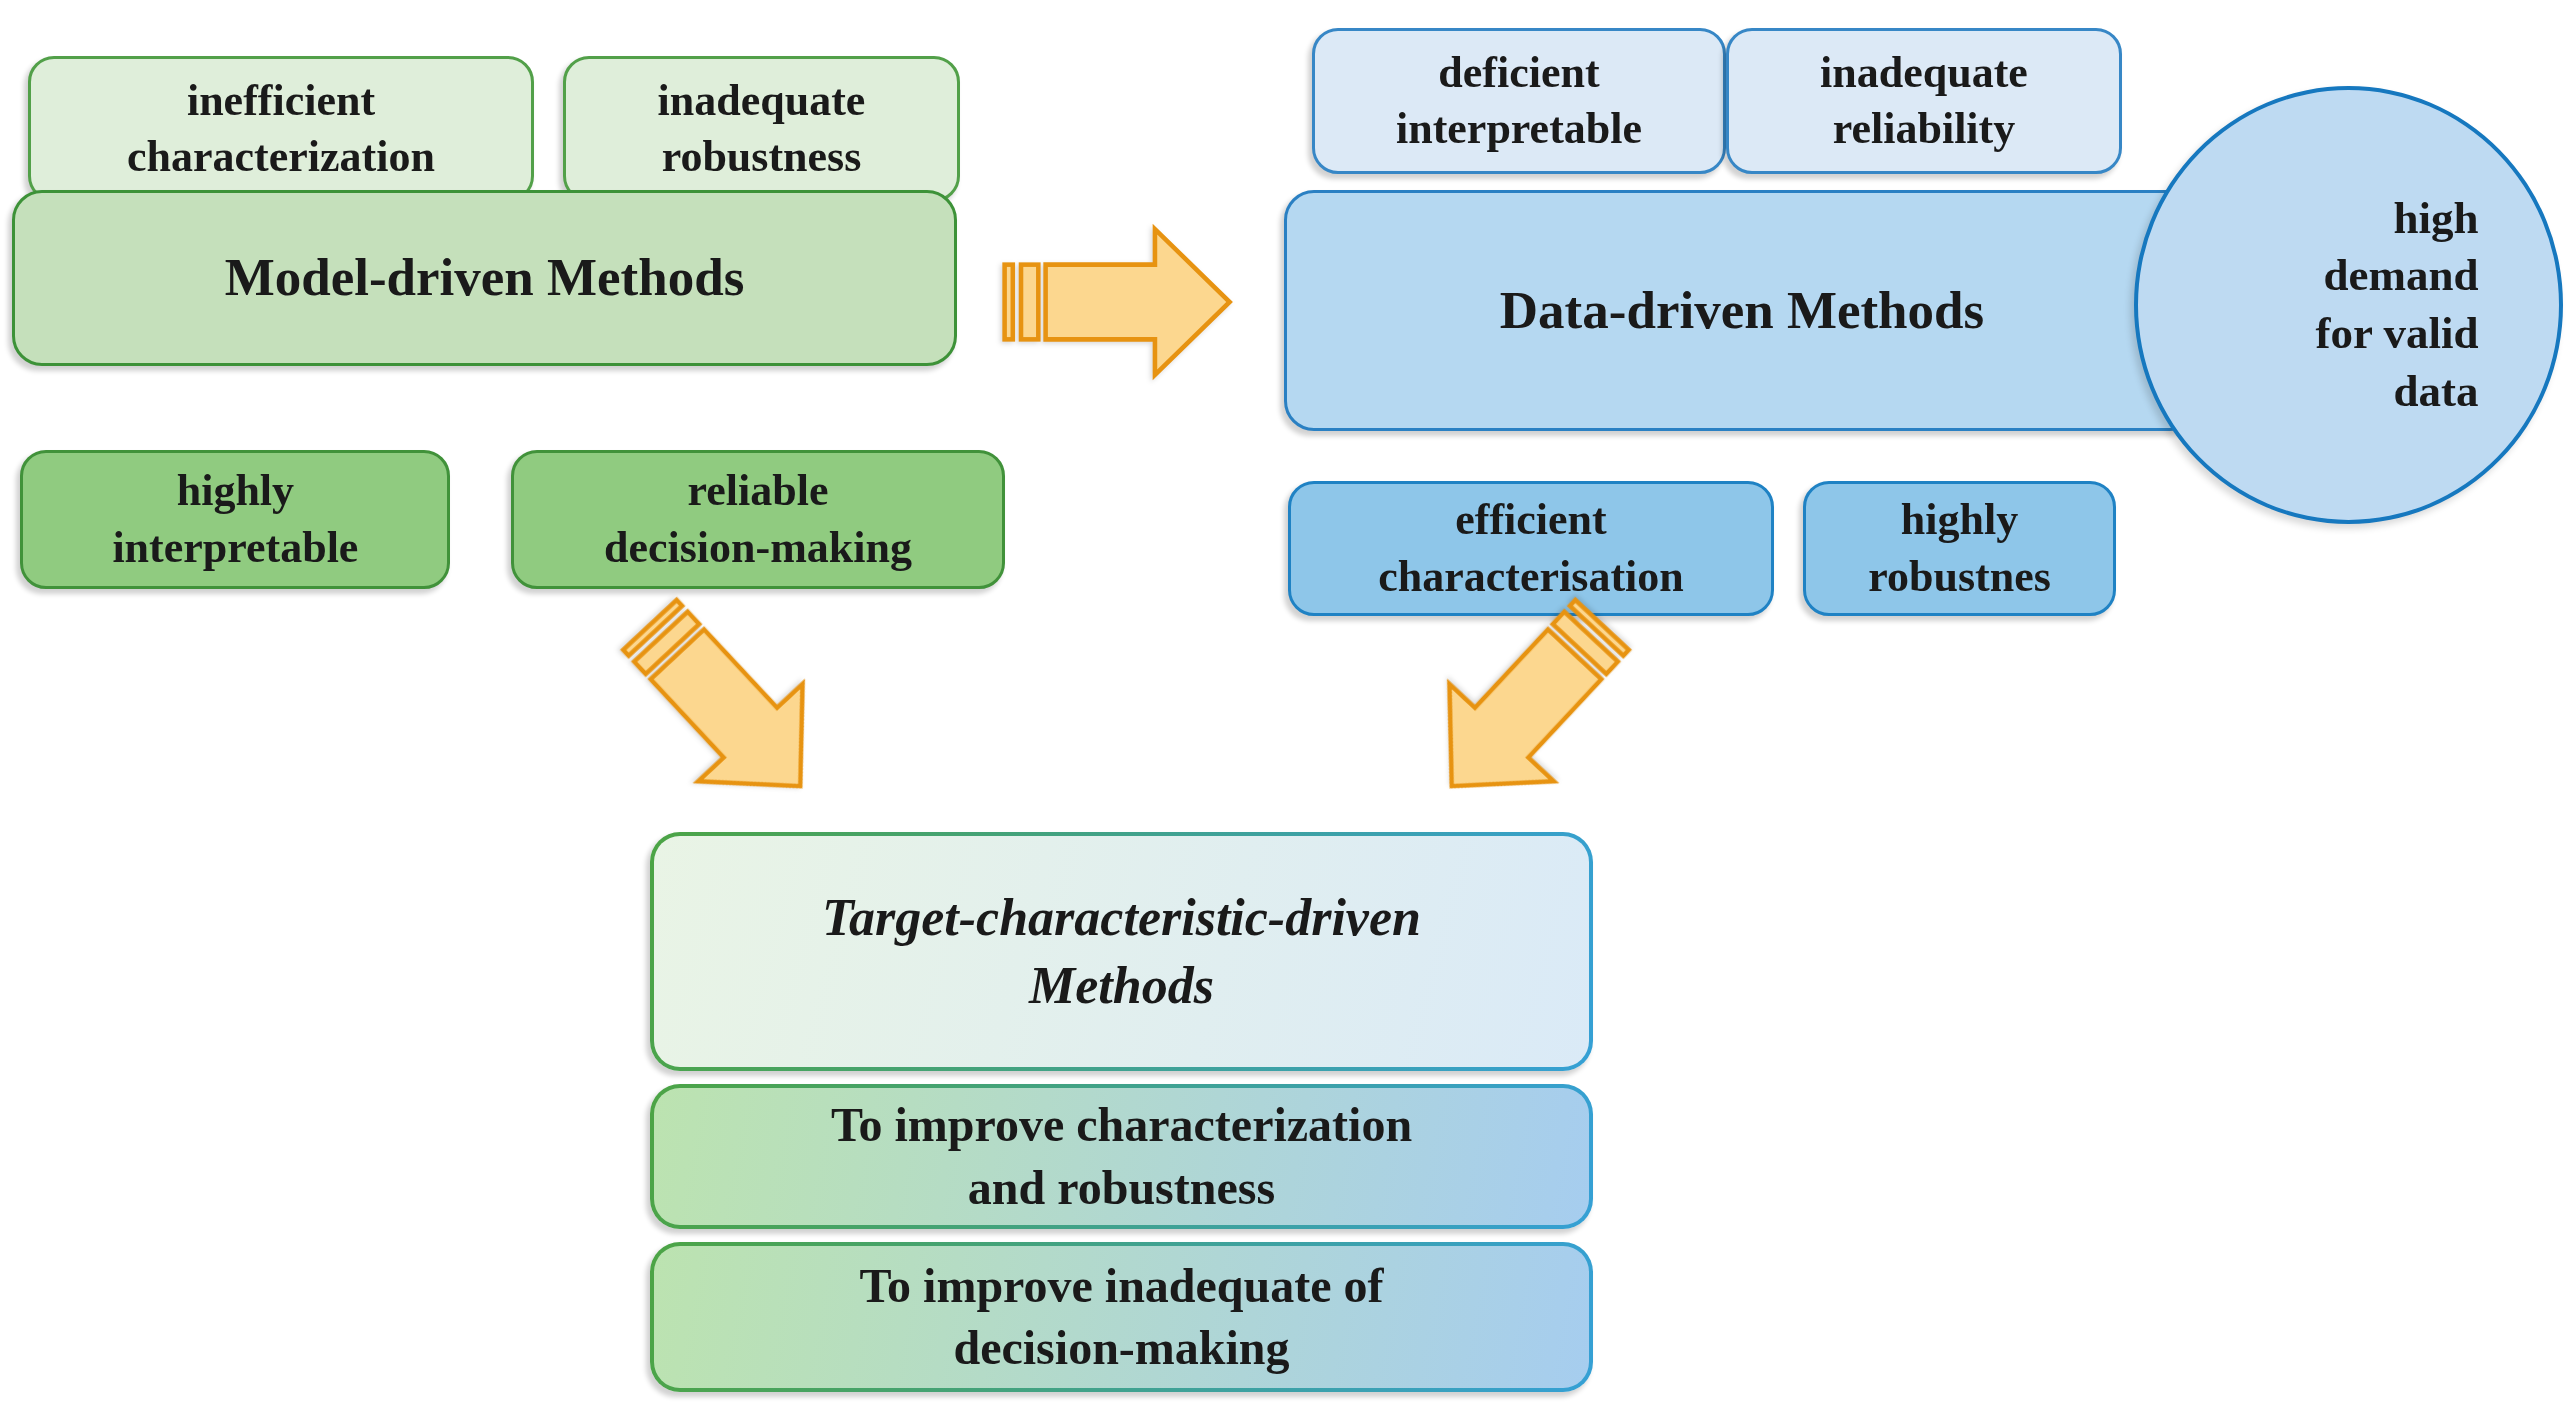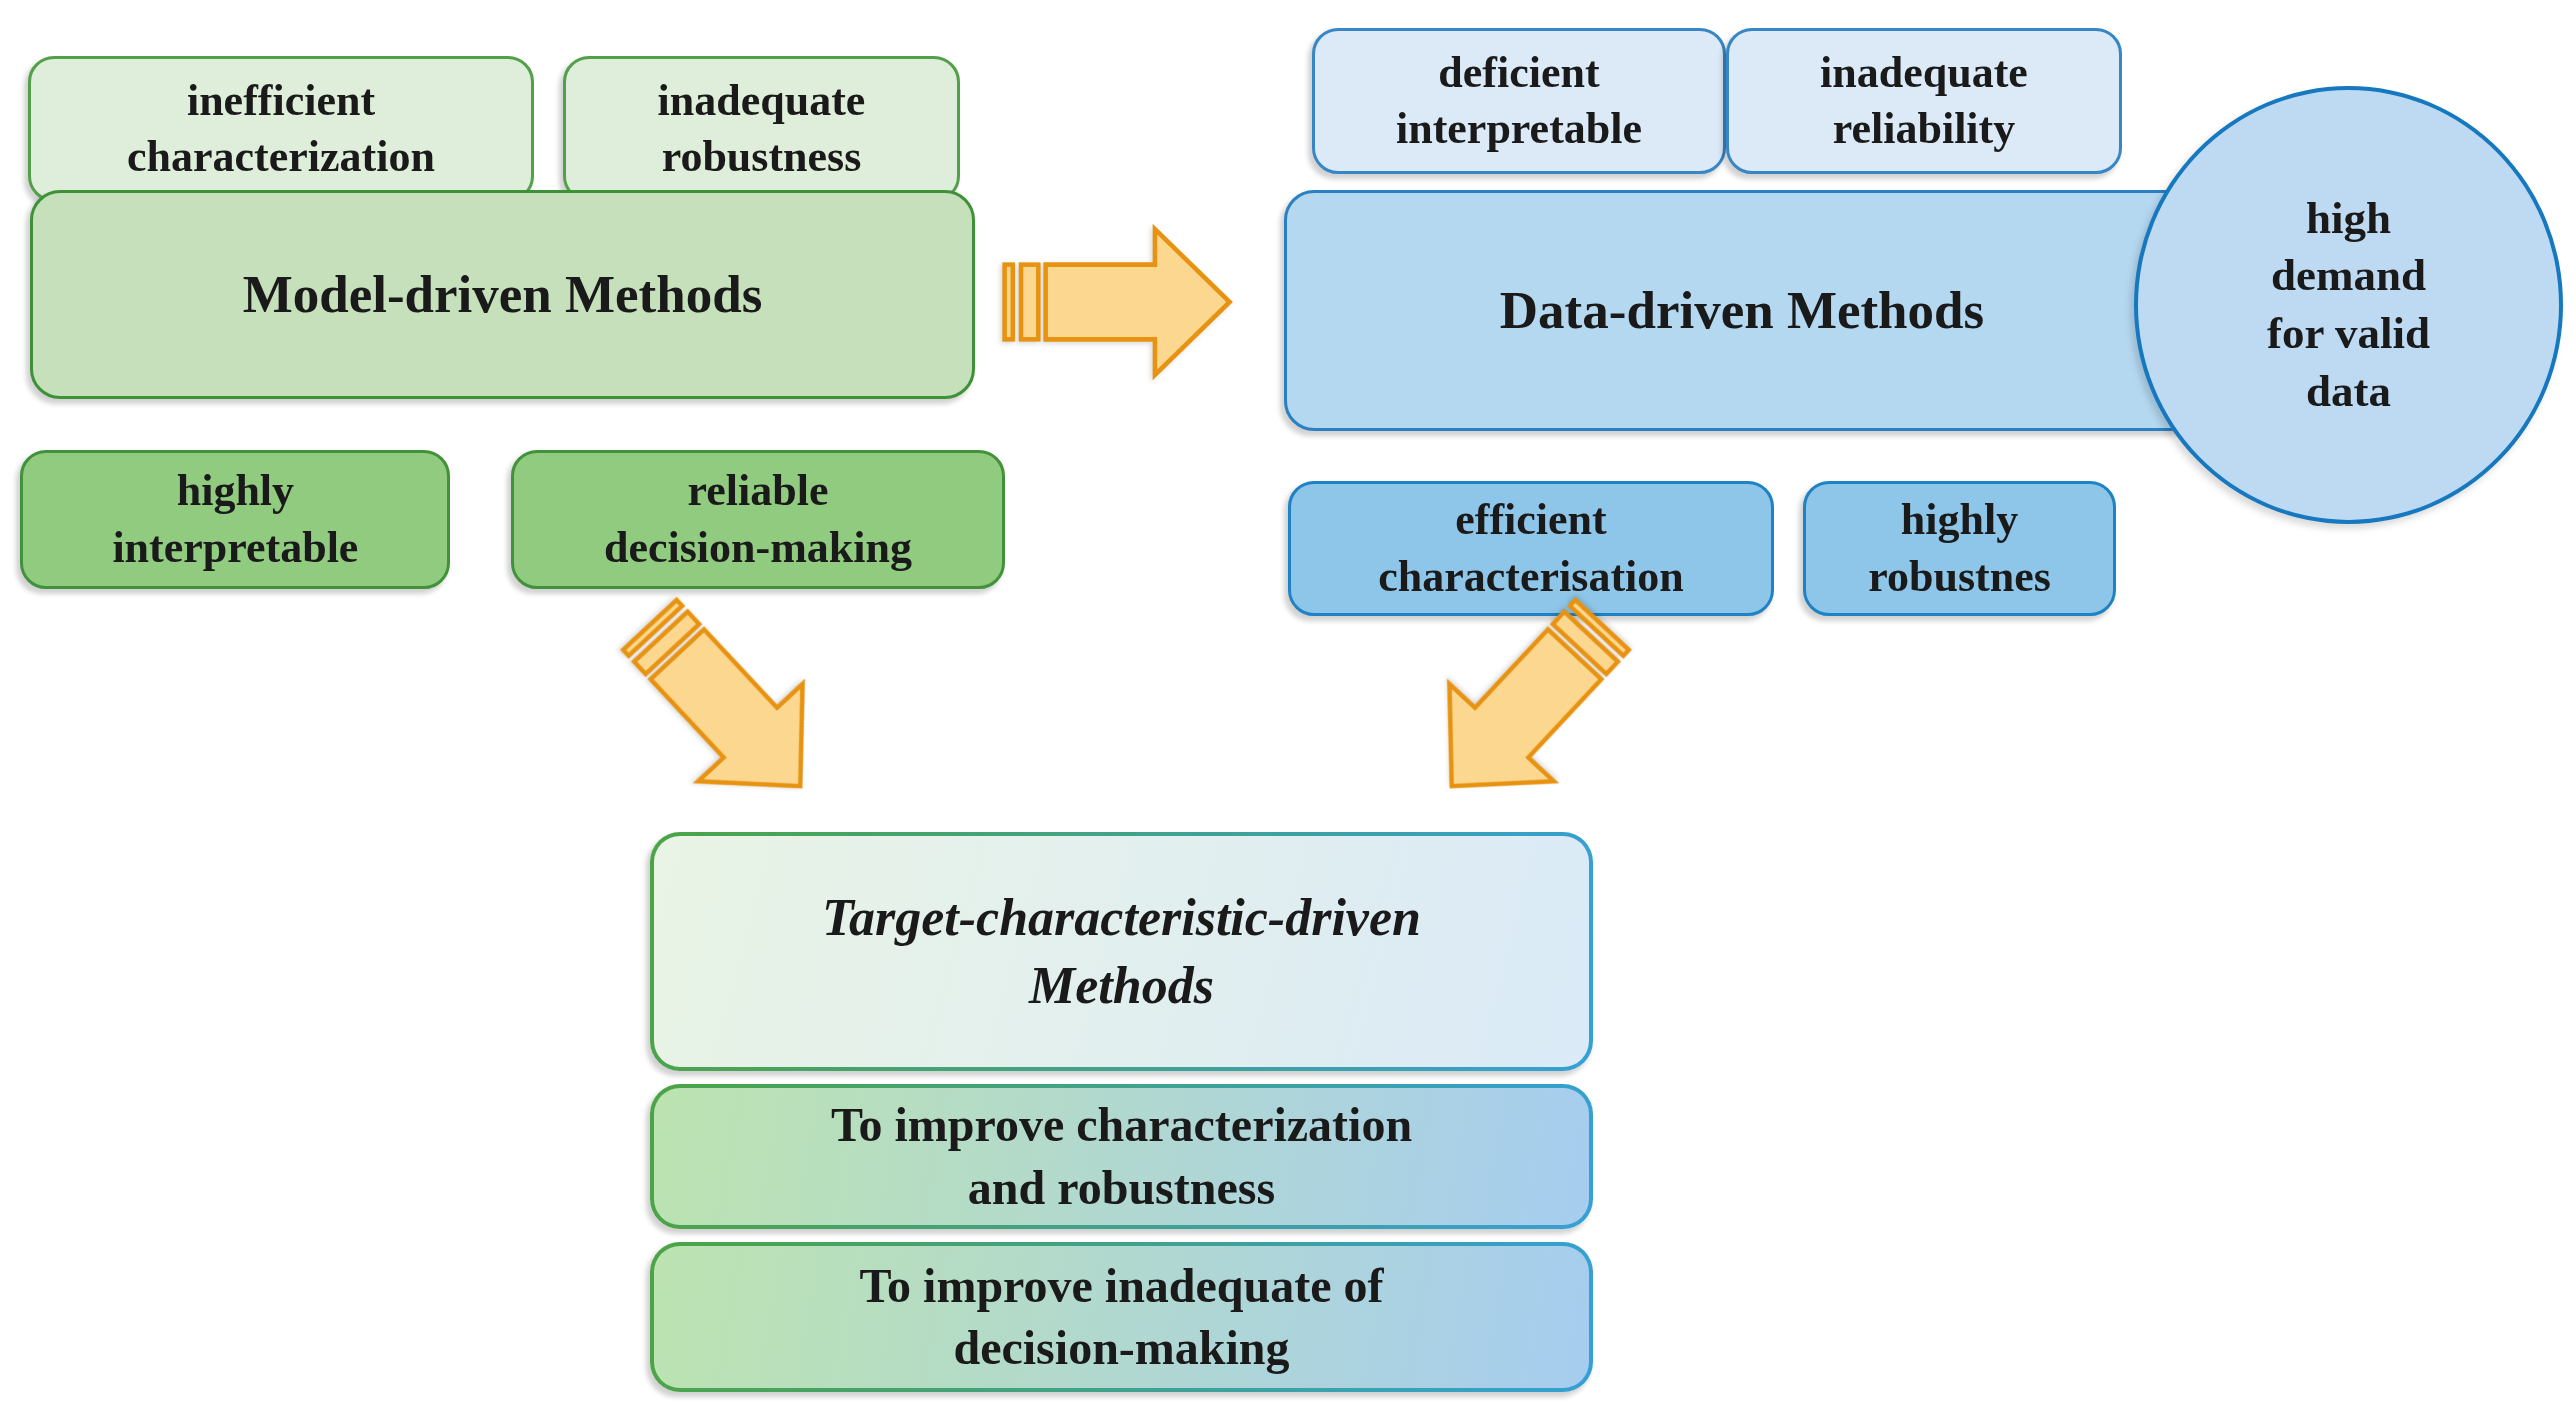--- a/index.html
+++ b/index.html
@@ -26,21 +26,21 @@
   .g-dark{background:#90CB80;border:3.7px solid #41923A;}
   
   .b-light{background:#DCE9F6;border:3.7px solid #3787C6;}
   .b-mid{background:#B5D8F1;border:3.7px solid #2A80C3;border-radius:30px;}
   .b-dark{background:#8EC6E9;border:3.7px solid #1F82C4;margin-top:33px;}
   
   .circle{
     background:#BEDAF2;border:4.6px solid #1678BF;border-radius:50%;
     box-shadow:-3.7px 4.6px 7.4px rgba(0,0,0,0.15);
   }
-  .circle .inner-label{width:260px;}
+  .circle .inner-label{width:260px;text-align:right;}
   
   .grad{
     position:absolute;box-sizing:border-box;padding:3.7px;border-radius:30px;
     background:linear-gradient(100deg,#4CA445 0%,#35A0D5 100%);
     box-shadow:-3.7px 4.6px 5.6px rgba(0,0,0,0.18);
   }
   .grad-in{
     width:100%;height:100%;border-radius:26px;box-sizing:border-box;
     display:flex;align-items:center;justify-content:center;
     text-align:center;font-weight:bold;color:#1a1a1a;white-space:pre-line;line-height:1.3;
@@ -53,21 +53,21 @@
 </style>
 </head>
 <body>
 
 <div class="box g-light f-small" style="left:28px;top:28px;width:506px;height:146px;">inefficient
 characterization</div>
 
 <div class="box g-light f-small" style="left:563px;top:28px;width:397px;height:146px;">inadequate
 robustness</div>
 
-<div class="box g-mid f-title" style="left:30px;top:190px;width:945px;height:209px;text-align:center;">Model-driven Methods</div>
+<div class="box g-mid f-title" style="left:12px;top:190px;width:945px;height:176px;text-align:center;">Model-driven Methods</div>
 
 <div class="box g-dark f-small" style="left:20.4px;top:450px;width:430px;height:139px;">highly
 interpretable</div>
 
 <div class="box g-dark f-small" style="left:471px;top:450px;width:494px;height:139px;margin-left:40px;">reliable
 decision-making</div>
 
 <div class="box b-light f-small" style="left:1288px;top:28px;width:414px;height:146px;margin-left:24px;">deficient
 interpretable</div>
 

